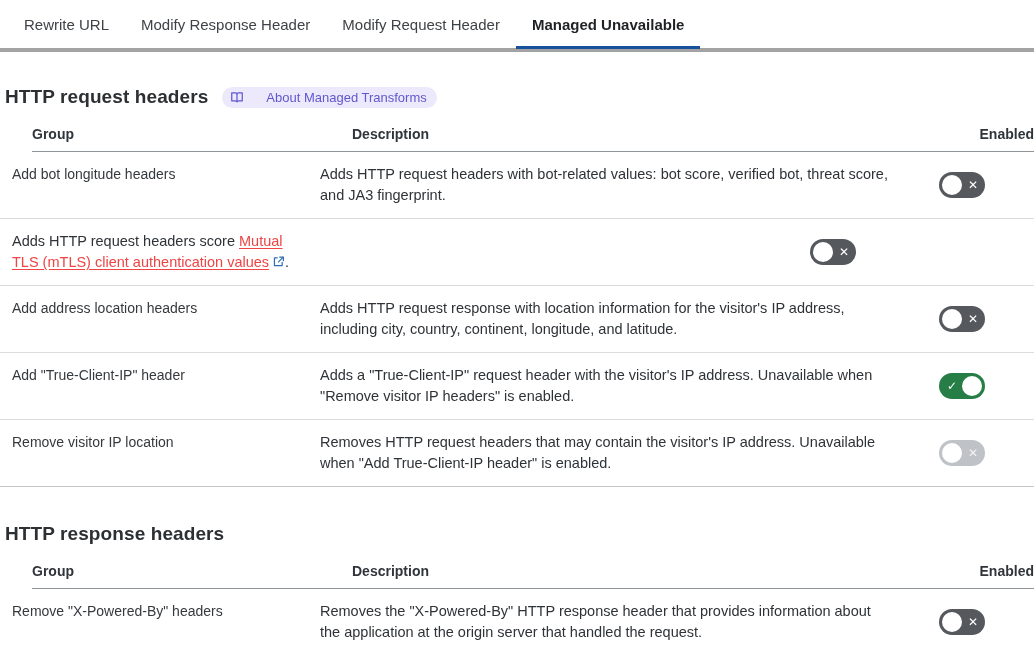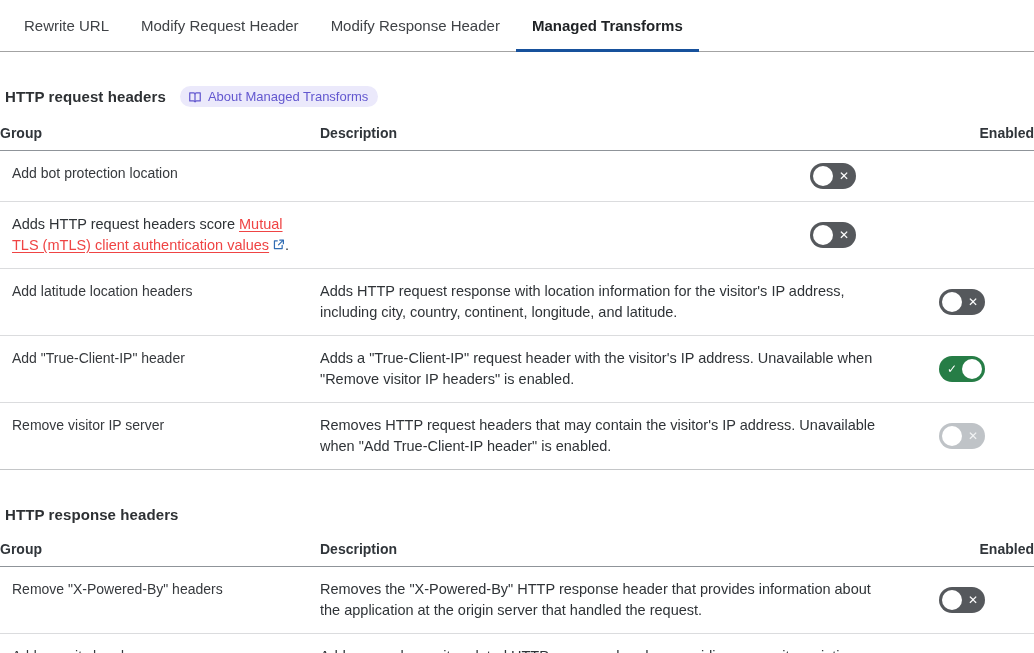--- a/index.html
+++ b/index.html
@@ -1,37 +1,37 @@
 <!DOCTYPE html>
 <html><head>
 <meta charset="utf-8">
 <style>
   * { margin:0; padding:0; box-sizing:border-box; }
   html,body { width:1034px; height:653px; background:#ffffff; overflow:hidden;
     font-family:"Liberation Sans","DejaVu Sans",sans-serif; -webkit-font-smoothing:antialiased; }
 
   
-  .tabbar { height:52px; display:flex; align-items:stretch; border-bottom:1px solid #a3a3a3; padding-left:8px; }
+  .tabbar { height:52px; display:flex; align-items:stretch; border-bottom:4px solid #a3a3a3; padding-left:8px; }
   .tab { display:flex; align-items:center; padding:0 16px; font-size:15px; color:#3f4246;
     cursor:pointer; position:relative; white-space:nowrap; }
   .tab.active { color:#1f2225; font-weight:700; }
   .tab.active::after { content:""; position:absolute; left:0; right:0; bottom:-1px; height:3px; background:#17519c; }
 
   
   .section { margin-top:34px; }
   .section-head { display:flex; align-items:center; padding-left:5px; }
-  .section-title { font-size:15px; font-weight:700; color:#2d3033; letter-spacing:.1px; }
-  .badge { margin-left:14px; display:inline-flex; align-items:center; gap:6px;
+  .section-title { font-size:19px; font-weight:700; color:#2d3033; letter-spacing:.1px; }
+  .badge { margin-left:14px; display:inline-flex; align-items:center; gap:22px;
     background:#ebe9fb; color:#6257cf; font-size:13px; padding:3px 10px 3px 8px; border-radius:11px; cursor:pointer; }
   .badge svg { width:14px; height:14px; display:block; }
 
   
   .table { margin-top:14px; width:1034px; }
   .trow { display:grid; grid-template-columns:308px 1fr 129px; }
-  .thead { border-bottom:1px solid #8f9499; }
+  .thead { border-bottom:1px solid #8f9499;margin-left:32px; }
   .thead .cell { font-size:14px; font-weight:700; color:#30353a; padding:4px 0 9px; }
   .cell-group  { padding-left:12px; }
   .cell-desc   { padding-right:16px; }
   .body-row { border-bottom:1px solid #dbdcde; }
   .body-row:last-child { border-bottom:1px solid #c4c6c8; }
   .body-row .cell { padding-top:12px; padding-bottom:12px; }
   .body-row .cell-group { font-size:14px; color:#36393d; line-height:21px; }
   .body-row .cell-desc  { font-size:14.5px; color:#2f3337; line-height:21px; padding-left:12px; }
   .cell-enabled { display:flex; align-items:center; justify-content:flex-end; padding-right:49px; }
 
@@ -51,23 +51,23 @@
   .toggle-on .sym { right:auto; left:8px; font-size:12px; }
   .toggle-off .sym::before { content:"\2715"; }
   .toggle-on .sym::before { content:"\2713"; }
   .toggle-disabled .sym::before { content:"\2715"; color:#f2f3f4; }
 </style>
 </head>
 <body>
 
 <nav class="tabbar">
   <div class="tab">Rewrite URL</div>
+  <div class="tab">Modify Response Header</div>
   <div class="tab">Modify Request Header</div>
-  <div class="tab">Modify Response Header</div>
-  <div class="tab active">Managed Transforms</div>
+  <div class="tab active">Managed Unavailable</div>
 </nav>
 
 <section class="section">
   <div class="section-head">
     <h2 class="section-title">HTTP request headers</h2>
     <span class="badge">
       <span>
         <svg viewBox="0 0 16 16" fill="none" stroke="#6257cf" stroke-width="1.4" stroke-linejoin="round">
           <path d="M2 3.2h4.4c.9 0 1.6.6 1.6 1.3.1-.7.8-1.3 1.6-1.3H14v9.3H9.9c-.9 0-1.6.5-1.9 1-.3-.5-1-1-1.9-1H2z"></path>
           <line x1="8" y1="4.5" x2="8" y2="13"></line>
@@ -78,21 +78,22 @@
   </div>
 
   <div class="table">
     <div class="trow thead">
       <div class="cell cell-group">Group</div>
       <div class="cell cell-desc" style="padding-left:12px">Description</div>
       <div class="cell cell-enabled">Enabled</div>
     </div>
 
     <div class="trow body-row">
-      <div class="cell cell-group">Add bot protection location</div>
+      <div class="cell cell-group">Add bot longitude headers</div>
+      <div class="cell cell-desc">Adds HTTP request headers with bot-related values: bot score, verified bot, threat score, and JA3 fingerprint.</div>
       <div class="cell cell-enabled">
         <div class="toggle toggle-off">
           <span class="sym"></span>
           <span class="knob"></span>
         </div>
       </div>
     </div>
 
     <div class="trow body-row">
       <div class="cell cell-desc">
@@ -104,21 +105,21 @@
       </div>
       <div class="cell cell-enabled">
         <div class="toggle toggle-off">
           <span class="sym"></span>
           <span class="knob"></span>
         </div>
       </div>
     </div>
 
     <div class="trow body-row">
-      <div class="cell cell-group">Add latitude location headers</div>
+      <div class="cell cell-group">Add address location headers</div>
       <div class="cell cell-desc">Adds HTTP request response with location information for the visitor's IP address, including city, country, continent, longitude, and latitude.</div>
       <div class="cell cell-enabled">
         <div class="toggle toggle-off">
           <span class="sym"></span>
           <span class="knob"></span>
         </div>
       </div>
     </div>
 
     <div class="trow body-row">
@@ -126,21 +127,21 @@
       <div class="cell cell-desc">Adds a "True-Client-IP" request header with the visitor's IP address. Unavailable when "Remove visitor IP headers" is enabled.</div>
       <div class="cell cell-enabled">
         <div class="toggle toggle-on">
           <span class="sym"></span>
           <span class="knob"></span>
         </div>
       </div>
     </div>
 
     <div class="trow body-row">
-      <div class="cell cell-group">Remove visitor IP server</div>
+      <div class="cell cell-group">Remove visitor IP location</div>
       <div class="cell cell-desc">Removes HTTP request headers that may contain the visitor's IP address. Unavailable when "Add True-Client-IP header" is enabled.</div>
       <div class="cell cell-enabled">
         <div class="toggle toggle-disabled">
           <span class="sym"></span>
           <span class="knob"></span>
         </div>
       </div>
     </div>
   </div>
 </section>

